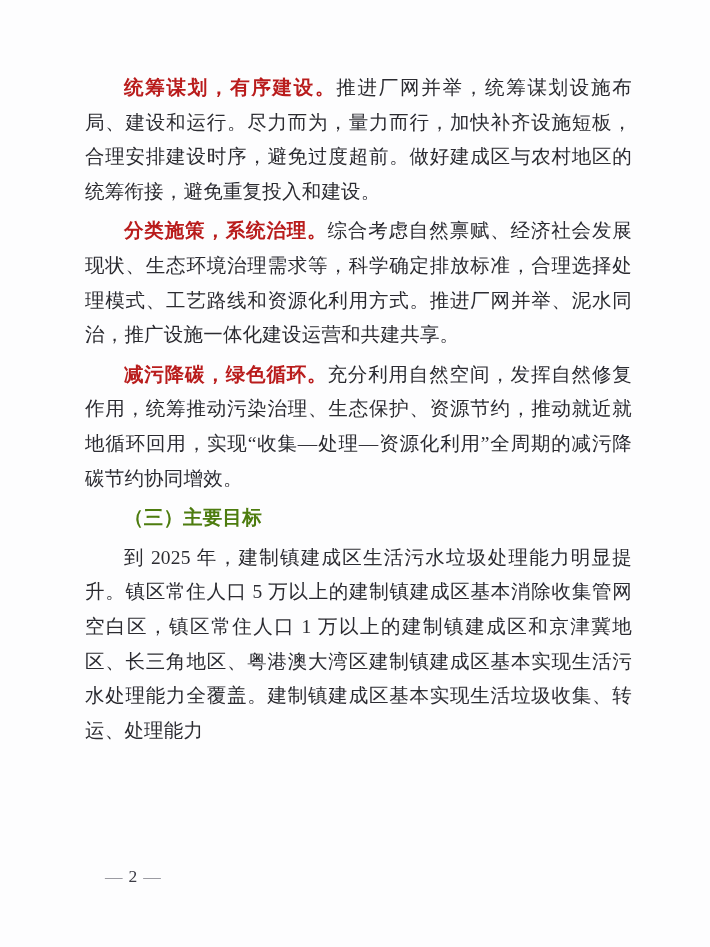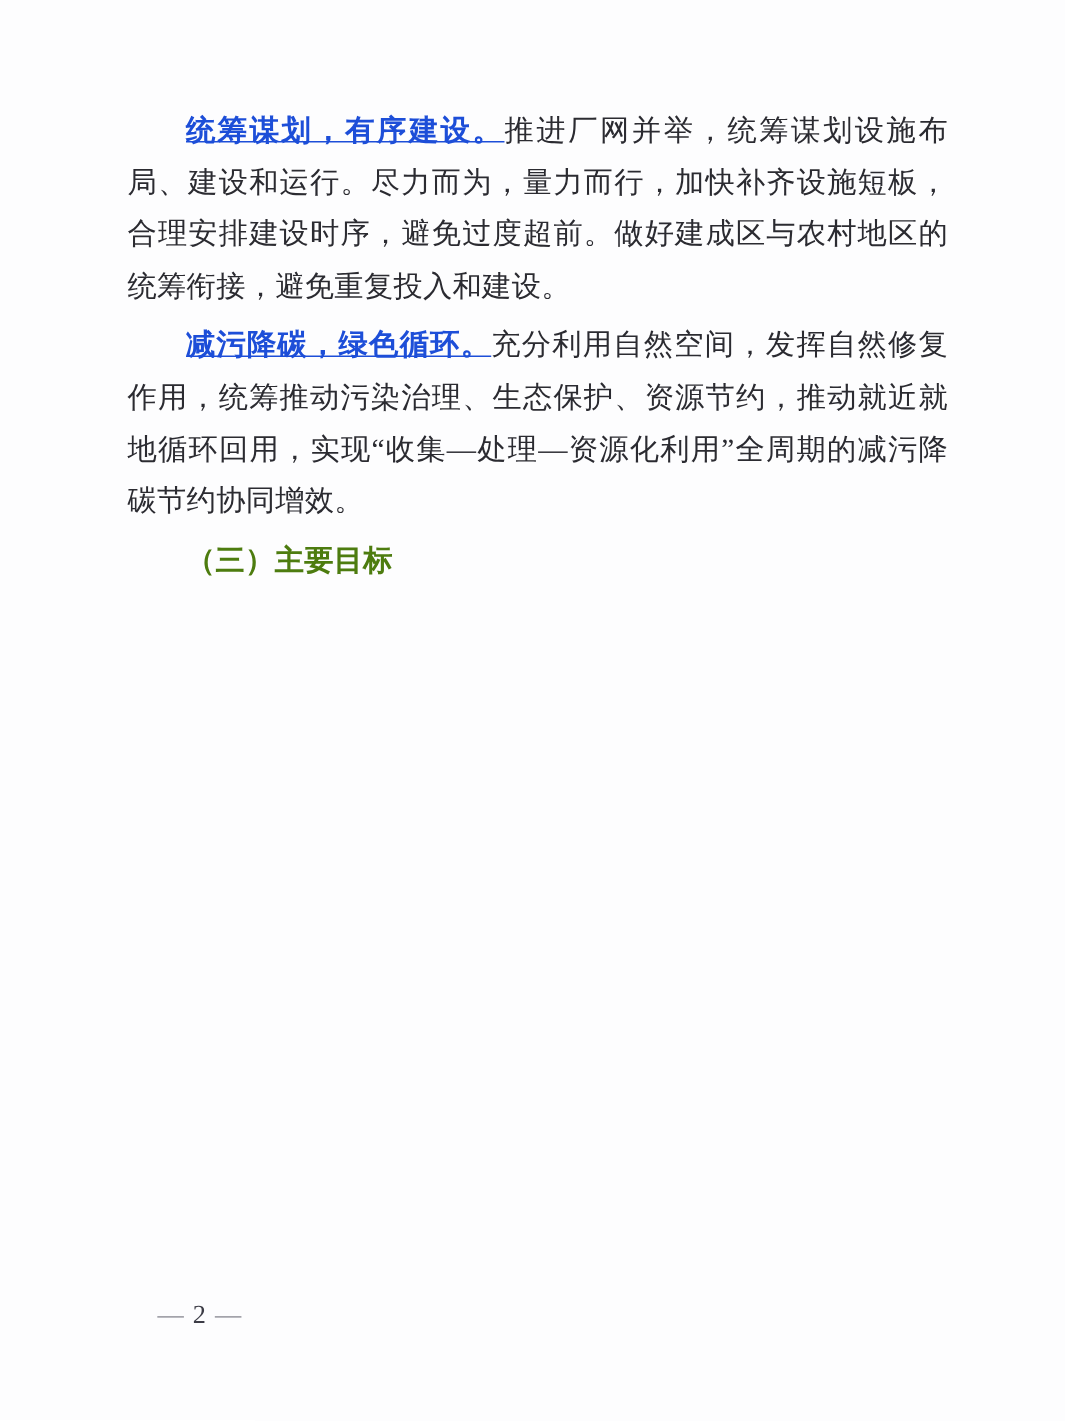--- a/index.html
+++ b/index.html
@@ -26,22 +26,21 @@
     font-size: 19.5px;
     line-height: 34.6px;
     color: #2b2b31;
     text-align: justify;
     text-justify: inter-character;
     text-indent: 2em;
     letter-spacing: 0.2px;
   }
   .para .lead {
     font-weight: 700;
-    color: #1d4ed8;
-    text-decoration: underline;
+    color: #b91c1c;
   }
   .para.heading {
     font-weight: 700;
     color: #4d7c0f;
     text-align: left;
   }
   .page-number {
     position: absolute;
     left: 99px;
     top: 864px;
@@ -58,23 +57,25 @@
   }
 </style>
 </head>
 <body>
 
 <div class="page">
   <div class="text-block">
 
     <p class="para"><span class="lead">统筹谋划，有序建设。</span><span>推进厂网并举，统筹谋划设施布局、建设和运行。尽力而为，量力而行，加快补齐设施短板，合理安排建设时序，避免过度超前。做好建成区与农村地区的统筹衔接，避免重复投入和建设。</span></p>
 
+    <p class="para"><span class="lead">分类施策，系统治理。</span><span>综合考虑自然禀赋、经济社会发展现状、生态环境治理需求等，科学确定排放标准，合理选择处理模式、工艺路线和资源化利用方式。推进厂网并举、泥水同治，推广设施一体化建设运营和共建共享。</span></p>
 
     <p class="para"><span class="lead">减污降碳，绿色循环。</span><span>充分利用自然空间，发挥自然修复作用，统筹推动污染治理、生态保护、资源节约，推动就近就地循环回用，实现“收集—处理—资源化利用”全周期的减污降碳节约协同增效。</span></p>
 
 
     <p class="para heading">（三）主要目标</p>
 
+    <p class="para"><span>到 2025 年，建制镇建成区生活污水垃圾处理能力明显提升。镇区常住人口 5 万以上的建制镇建成区基本消除收集管网空白区，镇区常住人口 1 万以上的建制镇建成区和京津冀地区、长三角地区、粤港澳大湾区建制镇建成区基本实现生活污水处理能力全覆盖。建制镇建成区基本实现生活垃圾收集、转运、处理能力</span></p>
 
   </div>
 
   <div class="page-number"><span class="dash">—</span><span class="num">2</span><span class="dash">—</span></div>
 </div>
 
 </body></html>

